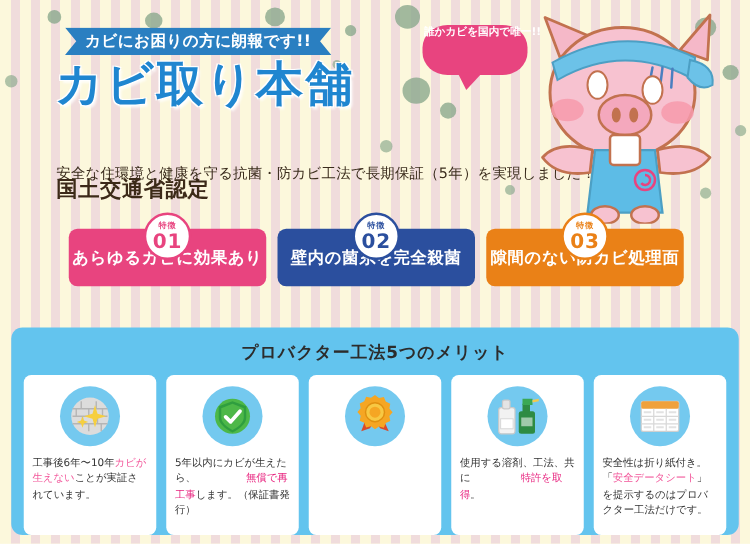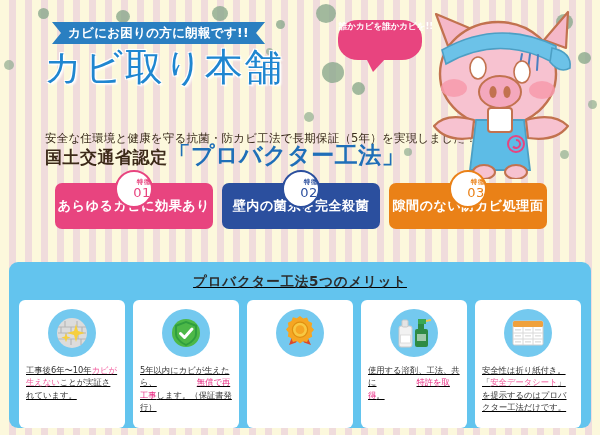--- a/index.html
+++ b/index.html
@@ -41,21 +41,21 @@
     display: flex; align-items: center;
     clip-path: polygon(0 0, 100% 0, calc(100% - 9px) 50%, 100% 100%, 0 100%, 9px 50%);
   }
   .ribbon span {
     color: #ffffff; font-size: 12.5px; font-weight: bold;
     letter-spacing: .3px; white-space: nowrap;
   }
 
   .main-title {
     position: absolute; left: 44px; top: 48px;
-    font-size: 38px; font-weight: normal; color: #1f86d0;
+    font-size: 38px; font-weight: bold; color: #1f86d0;
     letter-spacing: 1.5px; line-height: 1.05;
     text-shadow: 1px 1px 0 #ffffff, -1px 1px 0 #ffffff,
                  1px -1px 0 #ffffff, -1px -1px 0 #ffffff,
                  2px 2px 2px rgba(255,255,255,.8);
     white-space: nowrap;
   }
 
   .sub-title {
     position: absolute; left: 45px; top: 96px;
     display: flex; align-items: baseline; white-space: nowrap; margin-top: 44px;
@@ -112,39 +112,38 @@
   .feat.f1 { left: 55px;  width: 158px; background: #e8447f; }
   .feat.f2 { left: 222px; width: 158px; background: #2b4f9e; }
   .feat.f3 { left: 389px; width: 158px; background: #ea8117; }
 
   .badge {
     position: absolute; top: -13px; left: 50%;
     transform: translateX(-50%);
     width: 38px; height: 38px; border-radius: 50%;
     background: #ffffff;
     display: flex; flex-direction: column;
-    align-items: flex-end; justify-content: center;
+    align-items: center; justify-content: center;
     line-height: 1;
   }
   .badge .b-label { font-size: 6.5px; font-weight: bold; margin-bottom: 1px; }
-  .badge .b-num { font-size: 13px; font-weight: normal; }
+  .badge .b-num { font-size: 16px; font-weight: bold; }
   .badge.pink   { border: 2px solid #e8447f; }
   .badge.pink .b-label, .badge.pink .b-num { color: #e8447f; }
   .badge.blue   { border: 2px solid #2b4f9e; }
   .badge.blue .b-label, .badge.blue .b-num { color: #2b4f9e; }
   .badge.orange { border: 2px solid #ea8117; }
   .badge.orange .b-label, .badge.orange .b-num { color: #ea8117; }
 
   
   .merits {
     position: absolute; left: 9px; top: 262px;
     width: 582px; height: 166px;
     background: #63c4ee; border-radius: 9px;
     padding: 8px 10px 0 10px;
-    text-decoration: underline;
   }
   .merits-title {
     text-align: center; font-size: 13.5px; font-weight: bold;
     color: #2c2c2c; letter-spacing: .8px;
     margin: 3px 0 9px 0;
   }
   .cards { display: flex; gap: 8px; }
   .card {
     flex: 1 1 0; background: #ffffff;
     border-radius: 6px; height: 128px;
@@ -187,28 +186,27 @@
   <div class="hero">
 
     <div class="ribbon">
       <span>カビにお困りの方に朗報です!!</span>
     </div>
 
     <div class="main-title">カビ取り本舗</div>
 
     <div class="sub-title">
       <span class="kokudo">国土交通省認定</span>
-      <span class="proba">「プロバクター工法」</span>
     </div>
 
     <div class="lead">安全な住環境と健康を守る抗菌・防カビ工法で長期保証（5年）を実現しました！</div>
 
     <div class="bubble">
       <span>誰かカビを</span>
-      <span>誰かカビを!!</span>
+      <span>国内で唯一!!</span>
     </div>
 
     <div class="pig">
       <svg width="170" height="175" viewBox="0 0 170 175">
 
         <path d="M30 42 L18 10 L56 26 Z" fill="#f5b8c8" stroke="#c2724f" stroke-width="2.2" stroke-linejoin="round"></path>
         <path d="M126 36 L150 8 L148 44 Z" fill="#f5b8c8" stroke="#c2724f" stroke-width="2.2" stroke-linejoin="round"></path>
 
         <ellipse cx="80" cy="70" rx="58" ry="52" fill="#f7c2d0" stroke="#c2724f" stroke-width="2.4"></ellipse>
 

